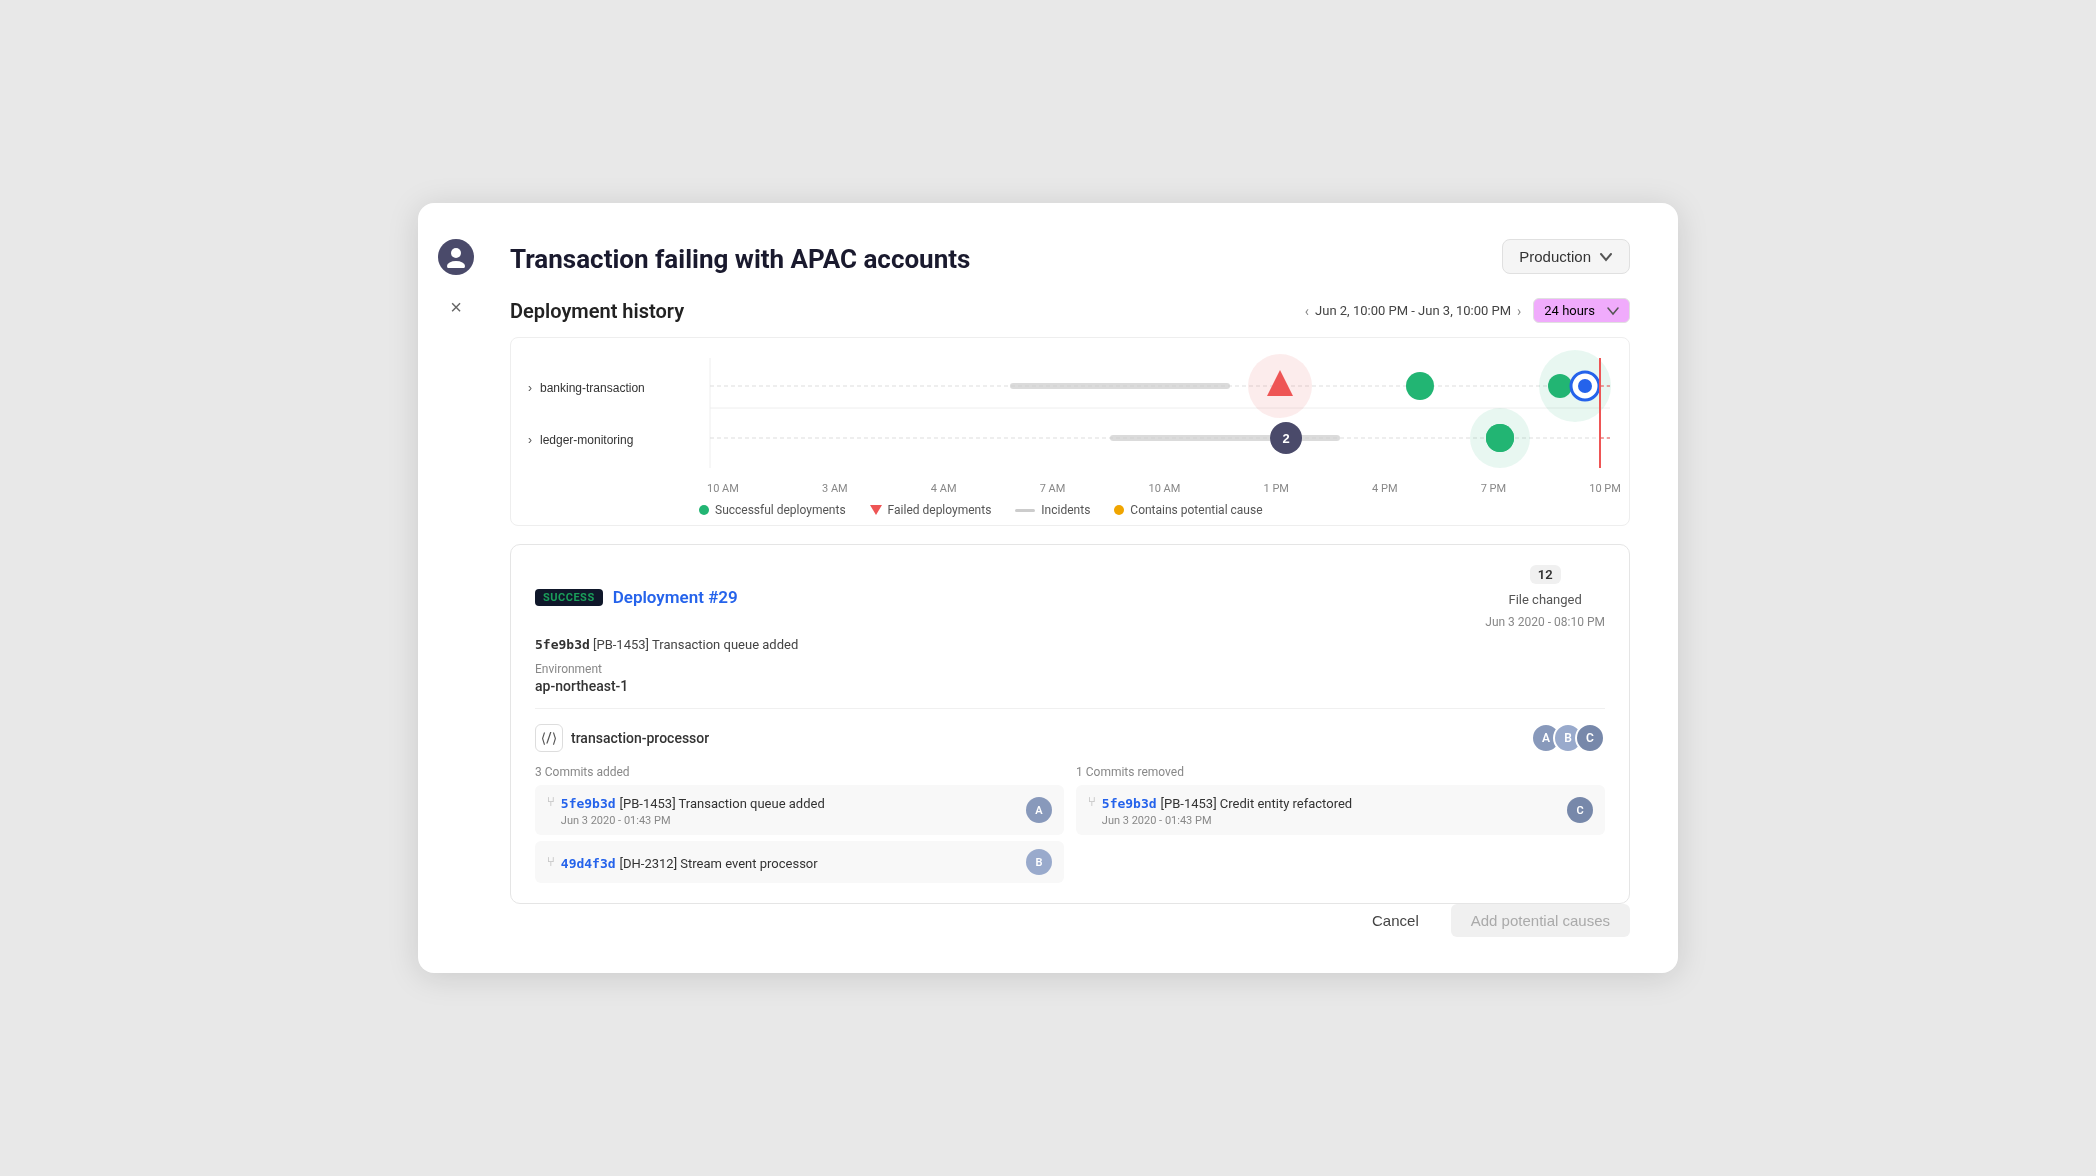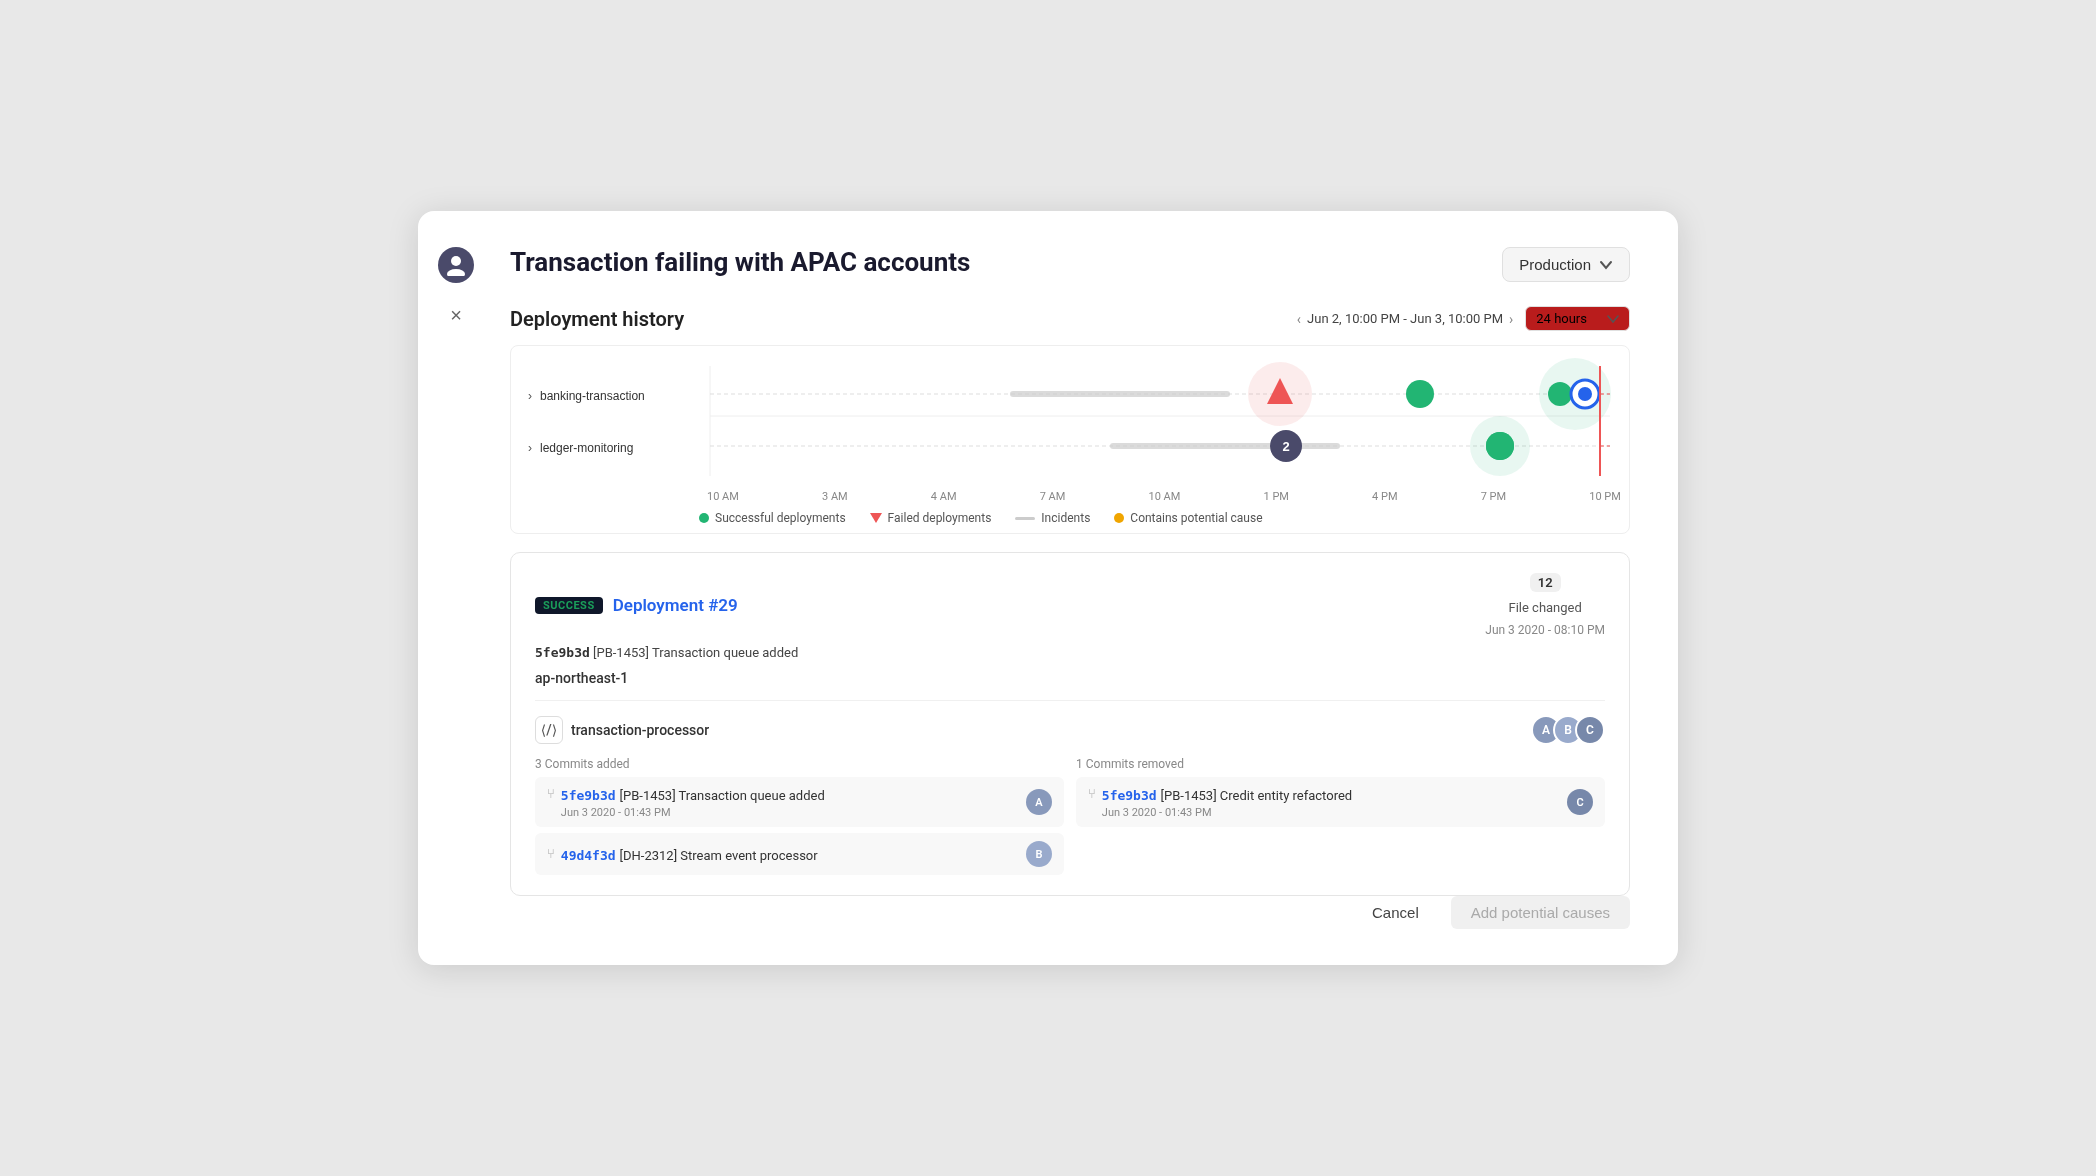--- a/index.html
+++ b/index.html
@@ -50,21 +50,21 @@
       height: 28px;
       display: flex;
       align-items: center;
       justify-content: center;
       border-radius: 4px;
     }
 
     
     .header {
       display: flex;
-      align-items: flex-start;
+      align-items: flex-end;
       justify-content: space-between;
       margin-bottom: 24px;
       margin-left: 44px;
     }
     .page-title {
       font-size: 26px;
       font-weight: 700;
       color: #1a1a2e;
     }
     .env-dropdown {
@@ -110,22 +110,22 @@
       gap: 6px;
     }
     .date-range span.arrow {
       color: #888;
       cursor: pointer;
       font-size: 14px;
     }
     .time-dropdown {
       display: flex;
       align-items: center;
-      gap: 20px;
-      background: #b91c1c;
+      gap: 12px;
+      background: #f0abfc;
       border: 1px solid #e0e0e0;
       border-radius: 6px;
       padding: 4px 10px;
       font-size: 13px;
       cursor: pointer;
     }
 
     
     .timeline-container {
       background: #fff;
@@ -529,20 +529,21 @@
         <div class="card-right">
           <span class="file-count-badge">12</span>
           <span>File changed</span>
           <span style="color:#888;font-size:12px;">Jun 3 2020 - 08:10 PM</span>
         </div>
       </div>
       <div class="commit-line">
         <span class="commit-hash">5fe9b3d</span>
         <span>[PB-1453] Transaction queue added</span>
       </div>
+      <div class="env-label">Environment</div>
       <div class="env-value">ap-northeast-1</div>
       <hr class="card-divider">
 
       <div class="repo-section">
         <div class="repo-header">
           <div class="repo-title">
             <div class="repo-icon">
               <span>⟨/⟩</span>
             </div>
             <span>transaction-processor</span>

